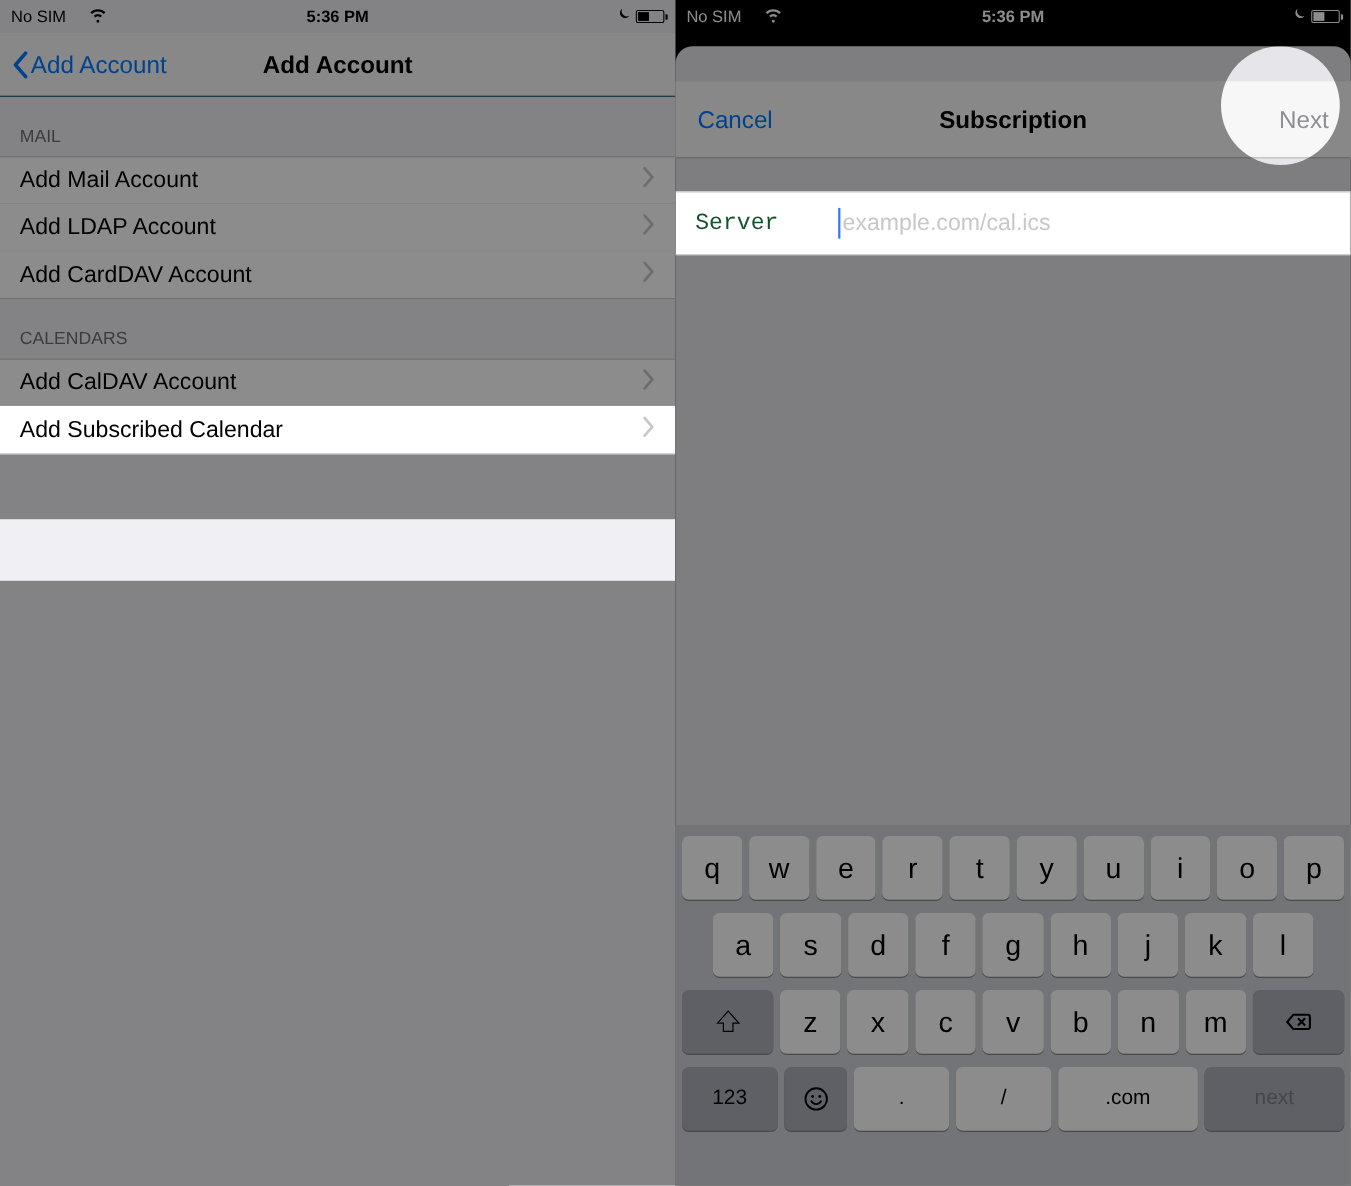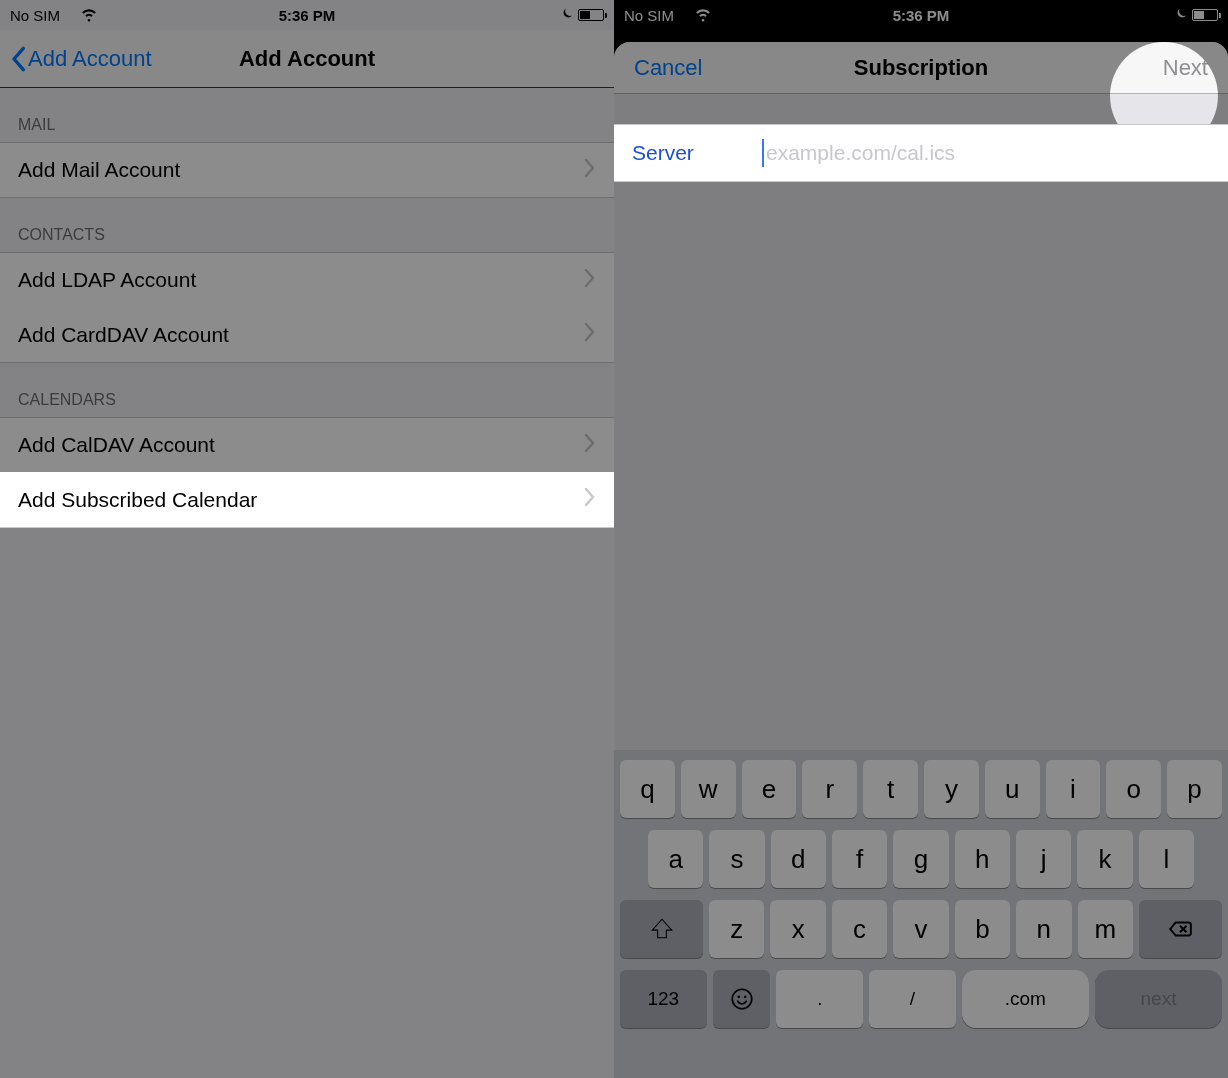--- a/index.html
+++ b/index.html
@@ -73,21 +73,21 @@
     color:#6d6d72;
     padding:28px 18px 8px 18px;
     text-transform:uppercase;
   }
   .row {
     background:#fff;
     display:flex;
     align-items:center;
     justify-content:space-between;
     padding:0 18px;
-    height:56px;
+    height:44px;
     font-size:21px;
     color:#000;
     border-top:1px solid #c8c7cc;
     border-bottom:1px solid #c8c7cc;
   }
   .row + .row { border-top:none; margin-top:-1px;gap:30px;}
   .row .chev { color:#c7c7cc;}
   .row .chev svg { width:12px; height:20px;}
   .row.highlighted {
     position:relative;
@@ -101,45 +101,46 @@
   .sheet {
     position:absolute;
     left:0; right:0;
     top:42px;
     bottom:0;
     background:#e5e5ea;
     border-radius:16px 16px 0 0;
     overflow:hidden;
   }
   .sheet-header {
-    height:52px;
+    height:70px;
     background:#f7f7f7;
     border-bottom:1px solid #b2b2b2;
     display:flex;
     align-items:center;
     justify-content:space-between;
     padding:0 20px;
     font-size:22px;
     position:relative;
+    margin-top:32px;
   }
   .sheet-cancel { color:#007aff;}
   .sheet-next   { color:#8e8e93;}
   .sheet-title  { position:absolute; left:0; right:0; text-align:center; font-weight:700; color:#000; font-size:22px;}
   .server-row {
     background:#fff;
     height:58px;
     display:flex;
     align-items:center;
     padding:0 18px;
     font-size:21px;
     border-top:1px solid #c8c7cc;
     border-bottom:1px solid #c8c7cc;
     margin-top:30px;
   }
-  .server-label { width:130px; color:#1d4ed8;}
+  .server-label { width:130px; color:#14532d;font-family:Liberation Mono, monospace;}
   .server-input {
     flex:1;
     border:none; outline:none;
     font-size:21px;
     background:transparent;
   }
   .server-input::placeholder { color:#c7c7cc;}
   .server-caret {
     width:2px; height:28px; background:#3478f6; margin-right:2px;
   }
@@ -182,21 +183,21 @@
     align-items:center;
     justify-content:center;
     height:58px;
     flex:1;
     color:#000;
   }
   .key.dark {
     background:#abb0ba;
     color:#000;
   }
-  .key.wide2 { flex:2.2;border-radius:14px;}
+  .key.wide2 { flex:2.2;}
   .key.wide15 { flex:1.5;}
   .kb-row.mid { padding:0 28px;}
   .kb-bottom .key { font-size:19px;}
   .kb-bottom .key.label-next { color:#7d7f83;}
   .key svg { width:26px; height:26px;}
 
   
   .cutout-top {
     position:absolute; left:0; right:0; top:0;
     background:rgba(0,0,0,0.45);
@@ -251,21 +252,20 @@
   </div>
 
   <div class="section-header">MAIL</div>
   <div class="row">
     <span>Add Mail Account</span>
     <span class="chev"><svg viewBox="0 0 12 20">
           <path fill="none" stroke="#c7c7cc" stroke-width="2.5" stroke-linecap="round" stroke-linejoin="round" d="M2 2l7 8-7 8"></path>
         </svg></span>
   </div>
 
-  <div class="section-header">CONTACTS</div>
   <div class="row">
     <span>Add LDAP Account</span>
     <span class="chev"><svg viewBox="0 0 12 20">
           <path fill="none" stroke="#c7c7cc" stroke-width="2.5" stroke-linecap="round" stroke-linejoin="round" d="M2 2l7 8-7 8"></path>
         </svg></span>
   </div>
   <div class="row">
     <span>Add CardDAV Account</span>
     <span class="chev"><svg viewBox="0 0 12 20">
           <path fill="none" stroke="#c7c7cc" stroke-width="2.5" stroke-linecap="round" stroke-linejoin="round" d="M2 2l7 8-7 8"></path>

